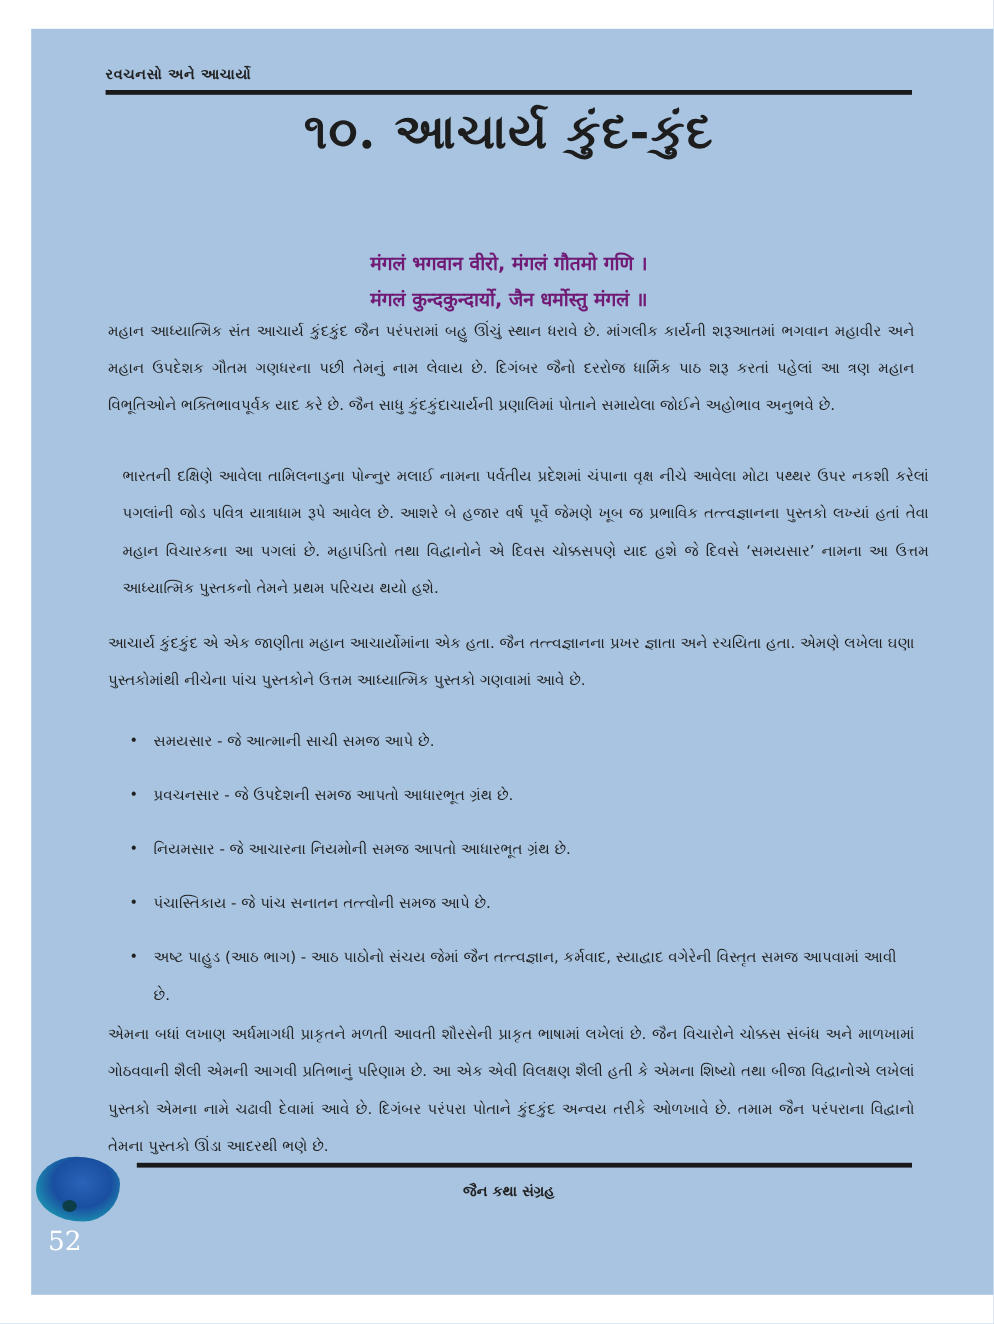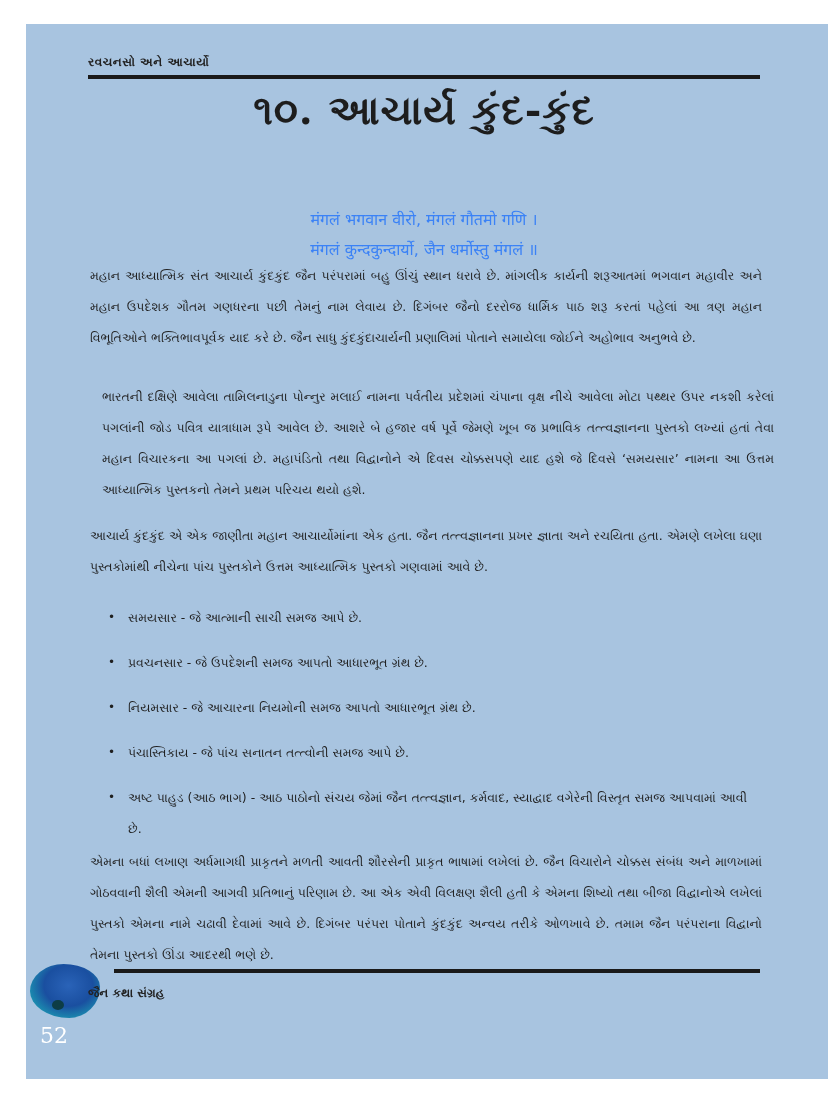--- a/index.html
+++ b/index.html
@@ -20,21 +20,21 @@
     }
     .rule.top { left: 88px; top: 75px; width: 672px; }
     .rule.bottom { left: 114px; top: 969px; width: 646px; }
     .chapter-title {
       position: absolute; left: 88px; top: 86px; width: 672px; text-align: center;
       font-size: 40px; font-weight: bold; color: #1d1d1d; font-family: "DejaVu Serif", serif;
       letter-spacing: 1px;
     }
     .invocation {
       position: absolute; left: 88px; top: 205px; width: 672px; text-align: center;
-      font-size: 16px; font-weight: normal; line-height: 30px; color: #3b82f6;
+      font-size: 16px; font-weight: bold; line-height: 30px; color: #701a75;
     }
     .body-text {
       position: absolute; left: 90px; width: 672px; font-size: 12.5px; line-height: 31px; color: #1f1f1f;
       text-align: justify;
     }
     .p1 { top: 260px; }
     .p2 { top: 381px; margin-left: 12px; }
     .p3 { top: 520px; }
     .p4 { top: 846px; }
     .book-list {
@@ -55,21 +55,21 @@
     .page-number-blob .hole {
       position: absolute; left: 22px; top: 36px; width: 12px; height: 10px; border-radius: 50%;
       background: #0d3d46;
     }
     .page-number {
       position: absolute; left: 40px; top: 975px; font-size: 22px; color: #ffffff;
       font-family: "DejaVu Serif", serif;
       margin-top: 48px;
     }
     .footer-label {
-      position: absolute; left: 88px; top: 986px; width: 672px; 
+      position: absolute; left: 88px; top: 986px; width: 672px; text-align: center;
       font-size: 12px; font-weight: bold; color: #222;
     }
   </style>
 </head>
 <body>
 
 <div class="page"></div>
 
 <div class="header-label">રવચનસો અને આચાર્યો</div>
 <div class="rule top"></div>

